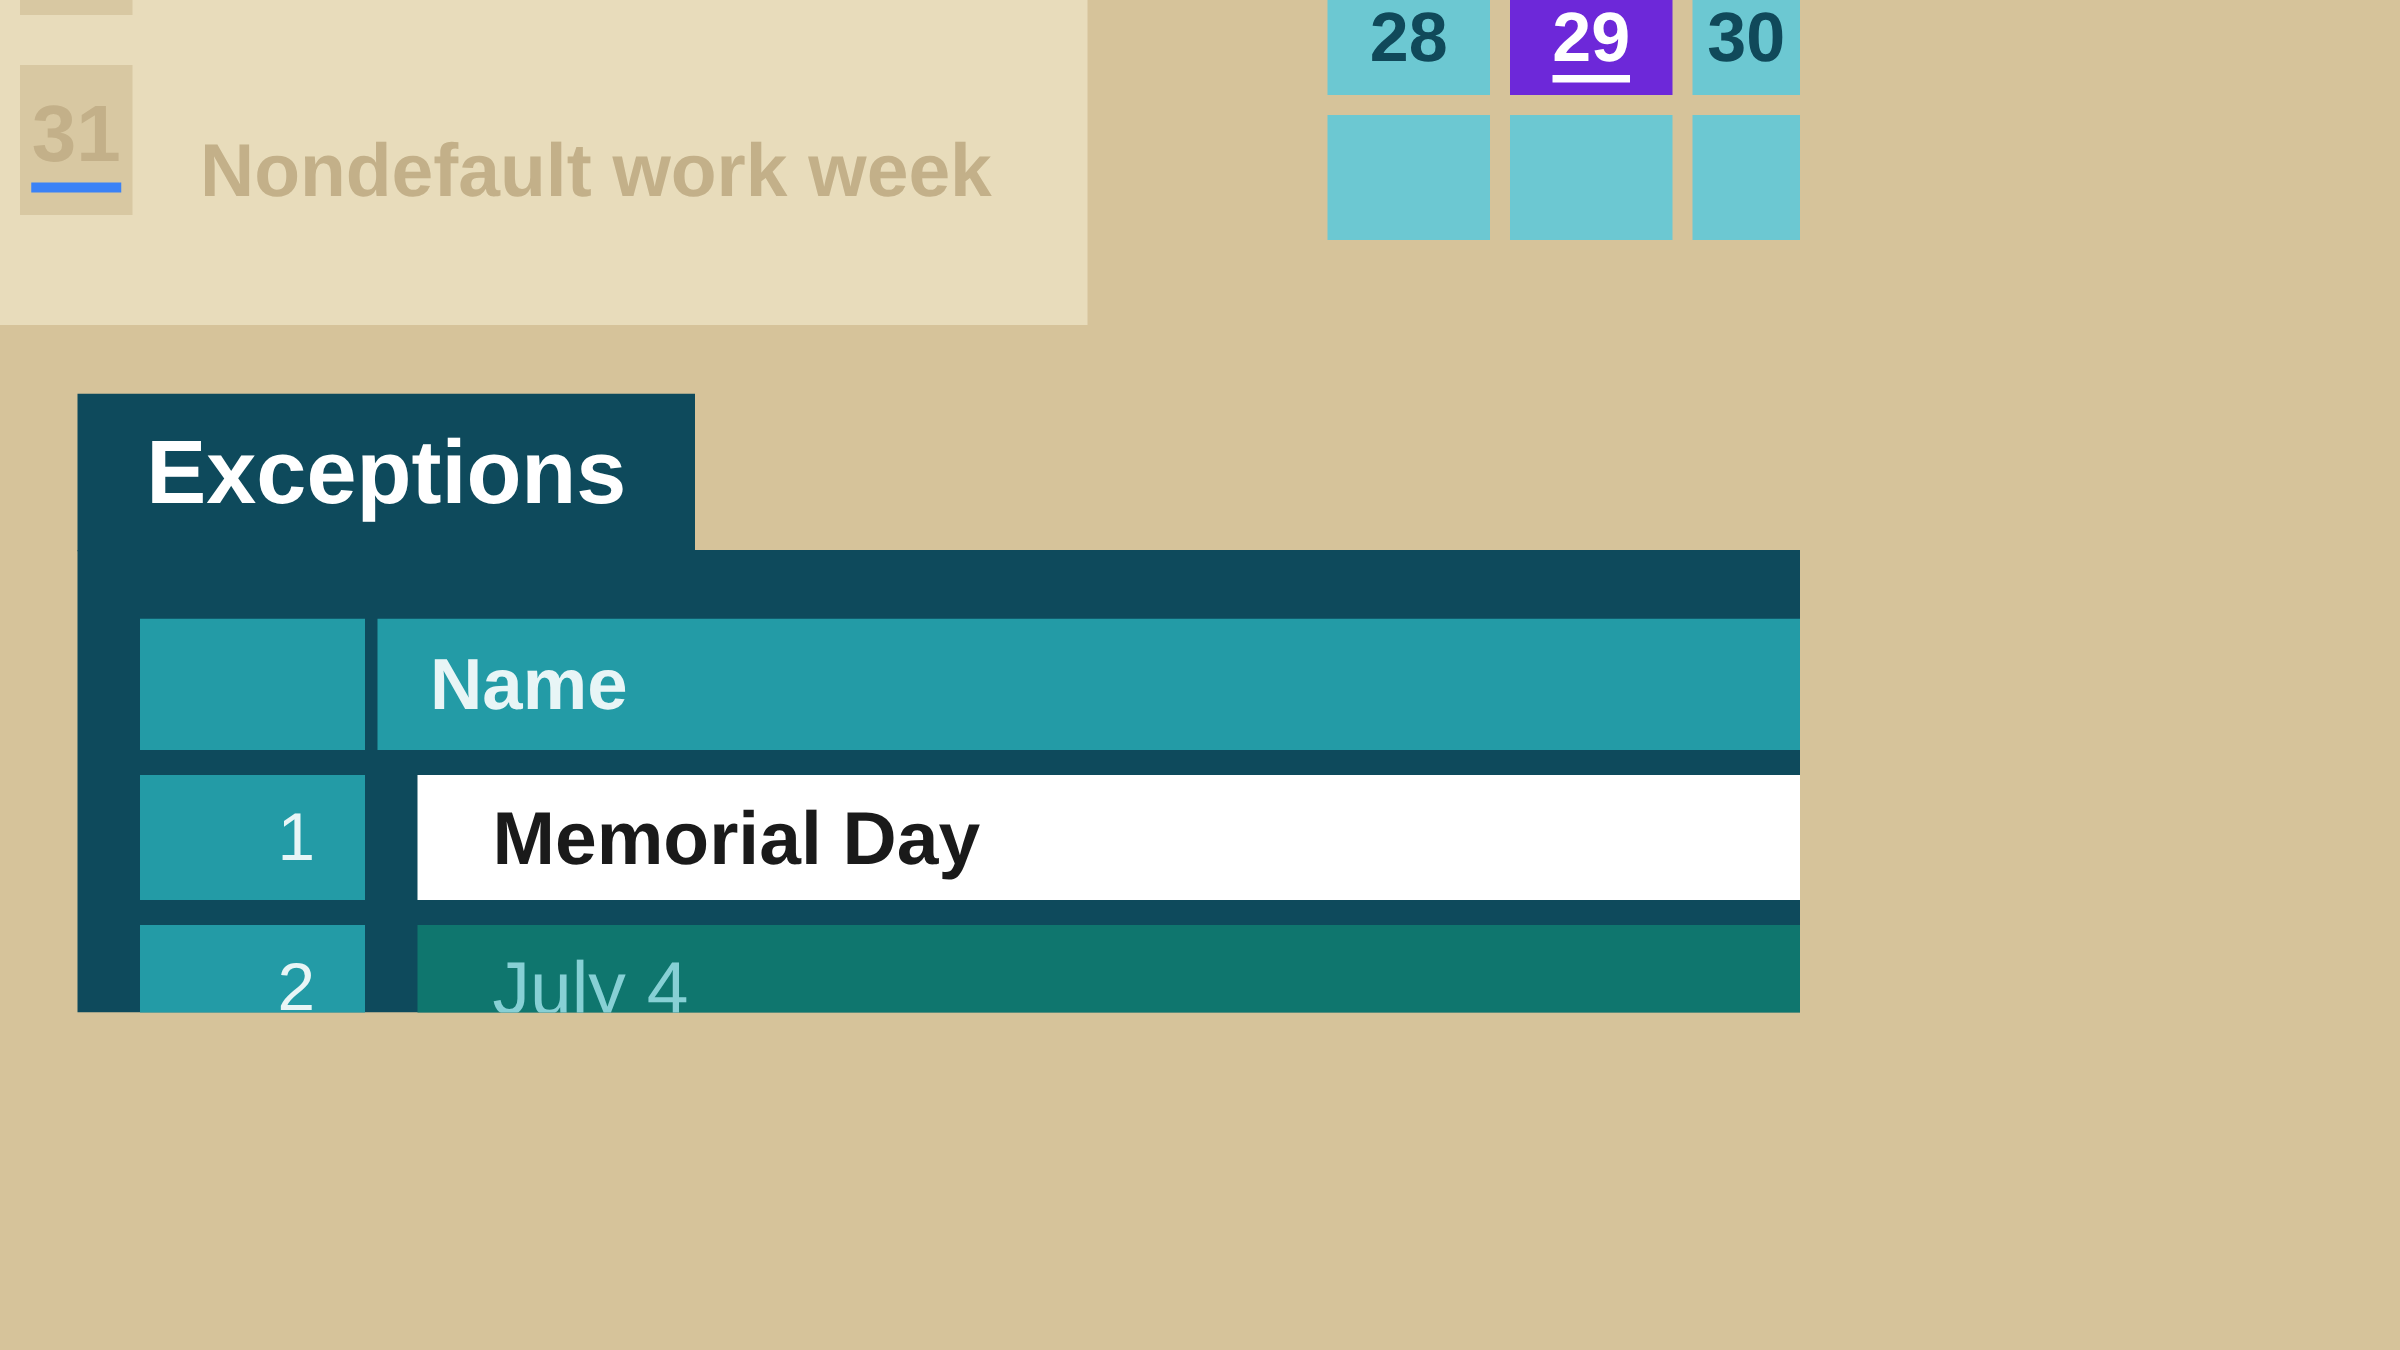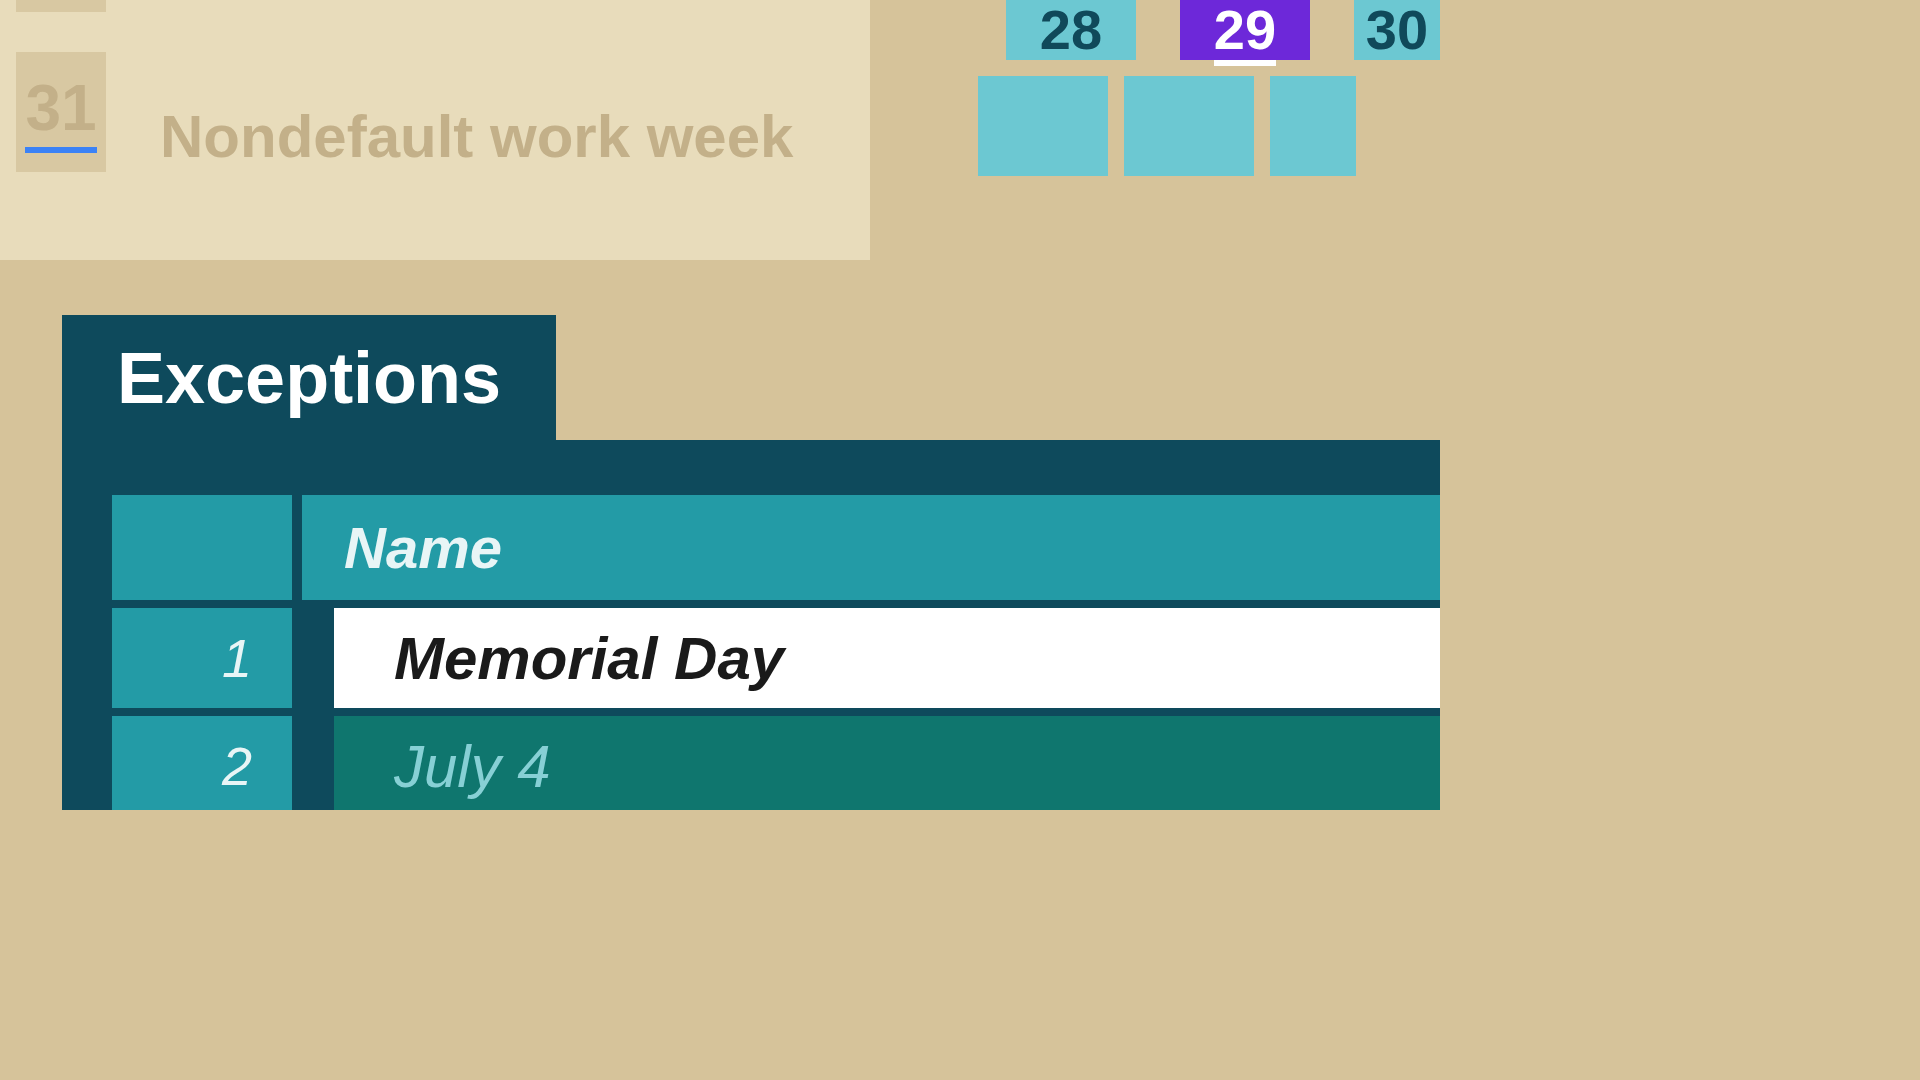--- a/index.html
+++ b/index.html
@@ -36,21 +36,21 @@
   width: 90px;
   height: 120px;
   background: #d8c8a2;
   color: #c3b089;
   font-size: 64px;
   font-weight: 700;
   display: flex;
   align-items: center;
   justify-content: center;
 }
-.faded-cell-31 span { border-bottom: 6px solid #3b82f6; padding-bottom: 2px; }
+.faded-cell-31 span { border-bottom: 8px solid #3b82f6; padding-bottom: 2px; }
 .faded-title {
   position: absolute;
   left: 160px;
   top: 102px;
   color: #c3b089;
   font-size: 60px;
   font-weight: 600;
 }
 
 
@@ -72,21 +72,21 @@
   background: #6cc8d2;
   color: #10495a;
   font-size: 56px;
   font-weight: 600;
   display: flex;
   align-items: flex-start;
   justify-content: center;
   padding-top: 0;
   line-height: 1.1;
 }
-.cal-row:first-child .cal-cell { height: 60px; line-height: 60px; margin-left: 28px; }
+.cal-row:first-child .cal-cell { height: 76px; line-height: 60px; }
 .cal-cell.last { width: 86px; }
 .cal-cell.selected {
   background: #6d28d9;
   color: #fff;
 }
 .cal-cell.selected span { border-bottom: 6px solid #fff; }
 
 
 .tab-container {
   position: absolute;
@@ -122,22 +122,21 @@
   right: 0;
   bottom: 0;
   background: #0e4a5c;
   padding: 55px 0 0 50px;
 }
 
 
 .table {
   display: grid;
   grid-template-columns: 180px 1fr;
-  gap: 8px 10px;
-  font-style: italic;
+  gap: 20px 10px;
 }
 .th-num {
   background: #239ba6;
   height: 105px;
 }
 .th-name {
   background: #239ba6;
   height: 105px;
   color: #e8f5f6;
   font-size: 58px;

